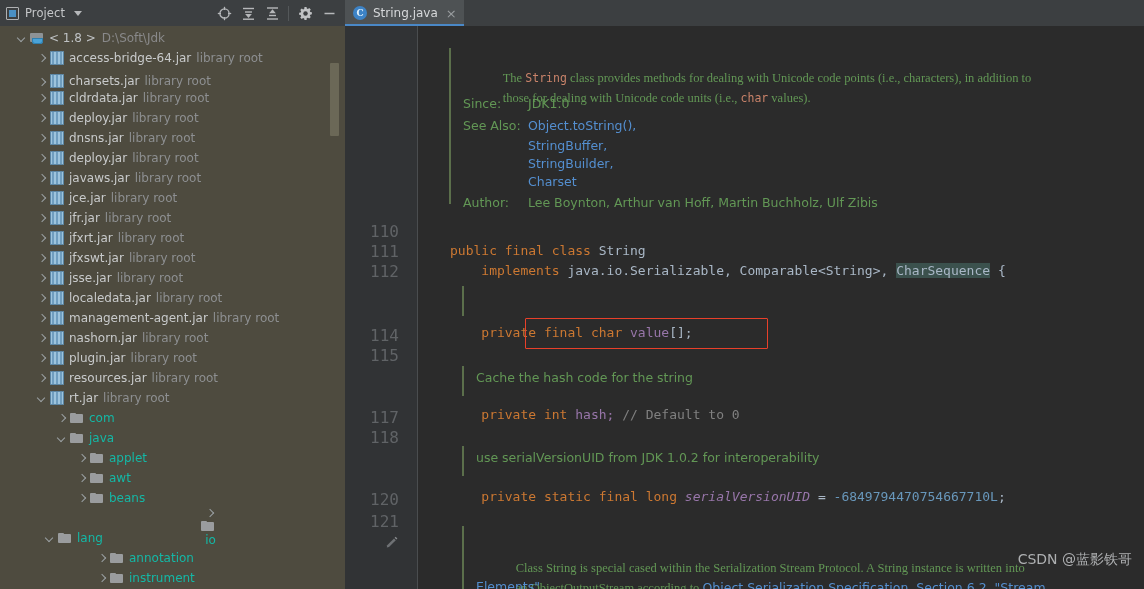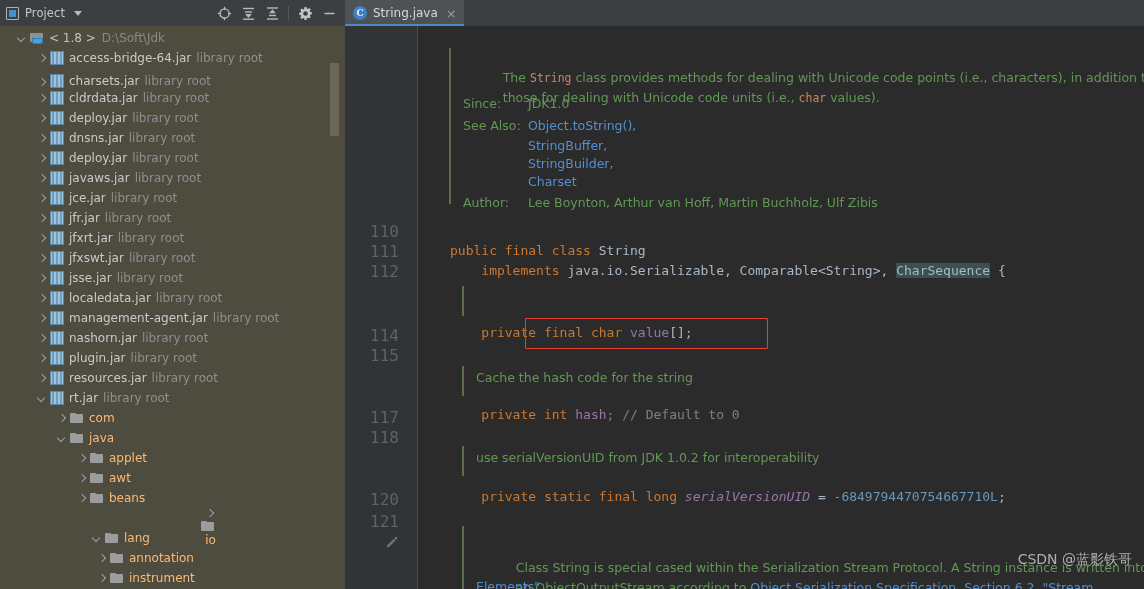--- a/index.html
+++ b/index.html
@@ -79,21 +79,21 @@
   .ic.jdk { background: transparent; }
   .ic.jdk::before {
     content:""; position:absolute; left:0; top:2px; width:13px; height:9px;
     background:#8d9295; border-radius:1px;
   }
   .ic.jdk::after {
     content:""; position:absolute; left:2px; top:7px; width:11px; height:6px;
     background:#4aa3d8; border-radius:0 0 3px 3px; box-shadow: inset 0 0 0 1px #2f7fae;
   }
 
-  .tname { color: #fdba74; }
+  .tname { color: #14b8a6; }
   .tname.libtxt { color: #c8cacb; }
   .tsub { color: #8d8f91; margin-left: 5px; }
   .tver { color: #bfc2c4; }
   .tpath { color: #89898a; margin-left: 6px; }
 
   .sb-scroll { position: absolute; right: 6px; top: 37px; width: 9px; height: 73px;
     background: #6b6857; border-radius: 1px; }
 
   
   .editor { flex: 1; background: #2b2b2b; position: relative; overflow: hidden; display: flex; }
@@ -114,21 +114,21 @@
   .ty   { color: #a9b7c6; }
   .fld  { color: #9876aa; }
   .fldi { color: #9876aa; font-style: italic; }
   .num  { color: #6897bb; }
   .pl   { color: #a9b7c6; }
   .cmt  { color: #808080; }
   .hl   { background: #3b514d; }
 
   .doclink { color: #548fd0; }
   .doccode { color: #c9836a; font-family: "DejaVu Sans Mono", monospace; font-size: 11.5px; }
-  .doclbl  { color: #629755; }
+  .doclbl  { color: #629755; font-family: Liberation Serif, serif; }
 
   .redbox { position: absolute; border: 1.6px solid #e8402a; border-radius: 1px; }
 
   .watermark { position: absolute; right: 12px; bottom: 20px; color: #b9bbbd;
     font-size: 14px; font-family: "DejaVu Sans", sans-serif; opacity: .92; }
 </style>
 </head>
 <body>
 
 <div class="app">
@@ -337,21 +337,21 @@
             <div class="trow" style="padding-left: 76px;">
               <span class="arrow r"></span>
               <span class="ic folder"></span>
               <span class="tname">beans</span>
             </div>
             <div class="trow" style="padding-left: 76px; flex-direction: column;">
               <span class="arrow r"></span>
               <span class="ic folder"></span>
               <span class="tname">io</span>
             </div>
-            <div class="trow" style="padding-left: 91px;">
+            <div class="trow" style="padding-left: 44px;">
               <span class="arrow d"></span>
               <span class="ic folder"></span>
               <span class="tname">lang</span>
             </div>
             <div class="trow" style="padding-left: 96px;">
               <span class="arrow r"></span>
               <span class="ic folder"></span>
               <span class="tname">annotation</span>
             </div>
             <div class="trow" style="padding-left: 96px;">

